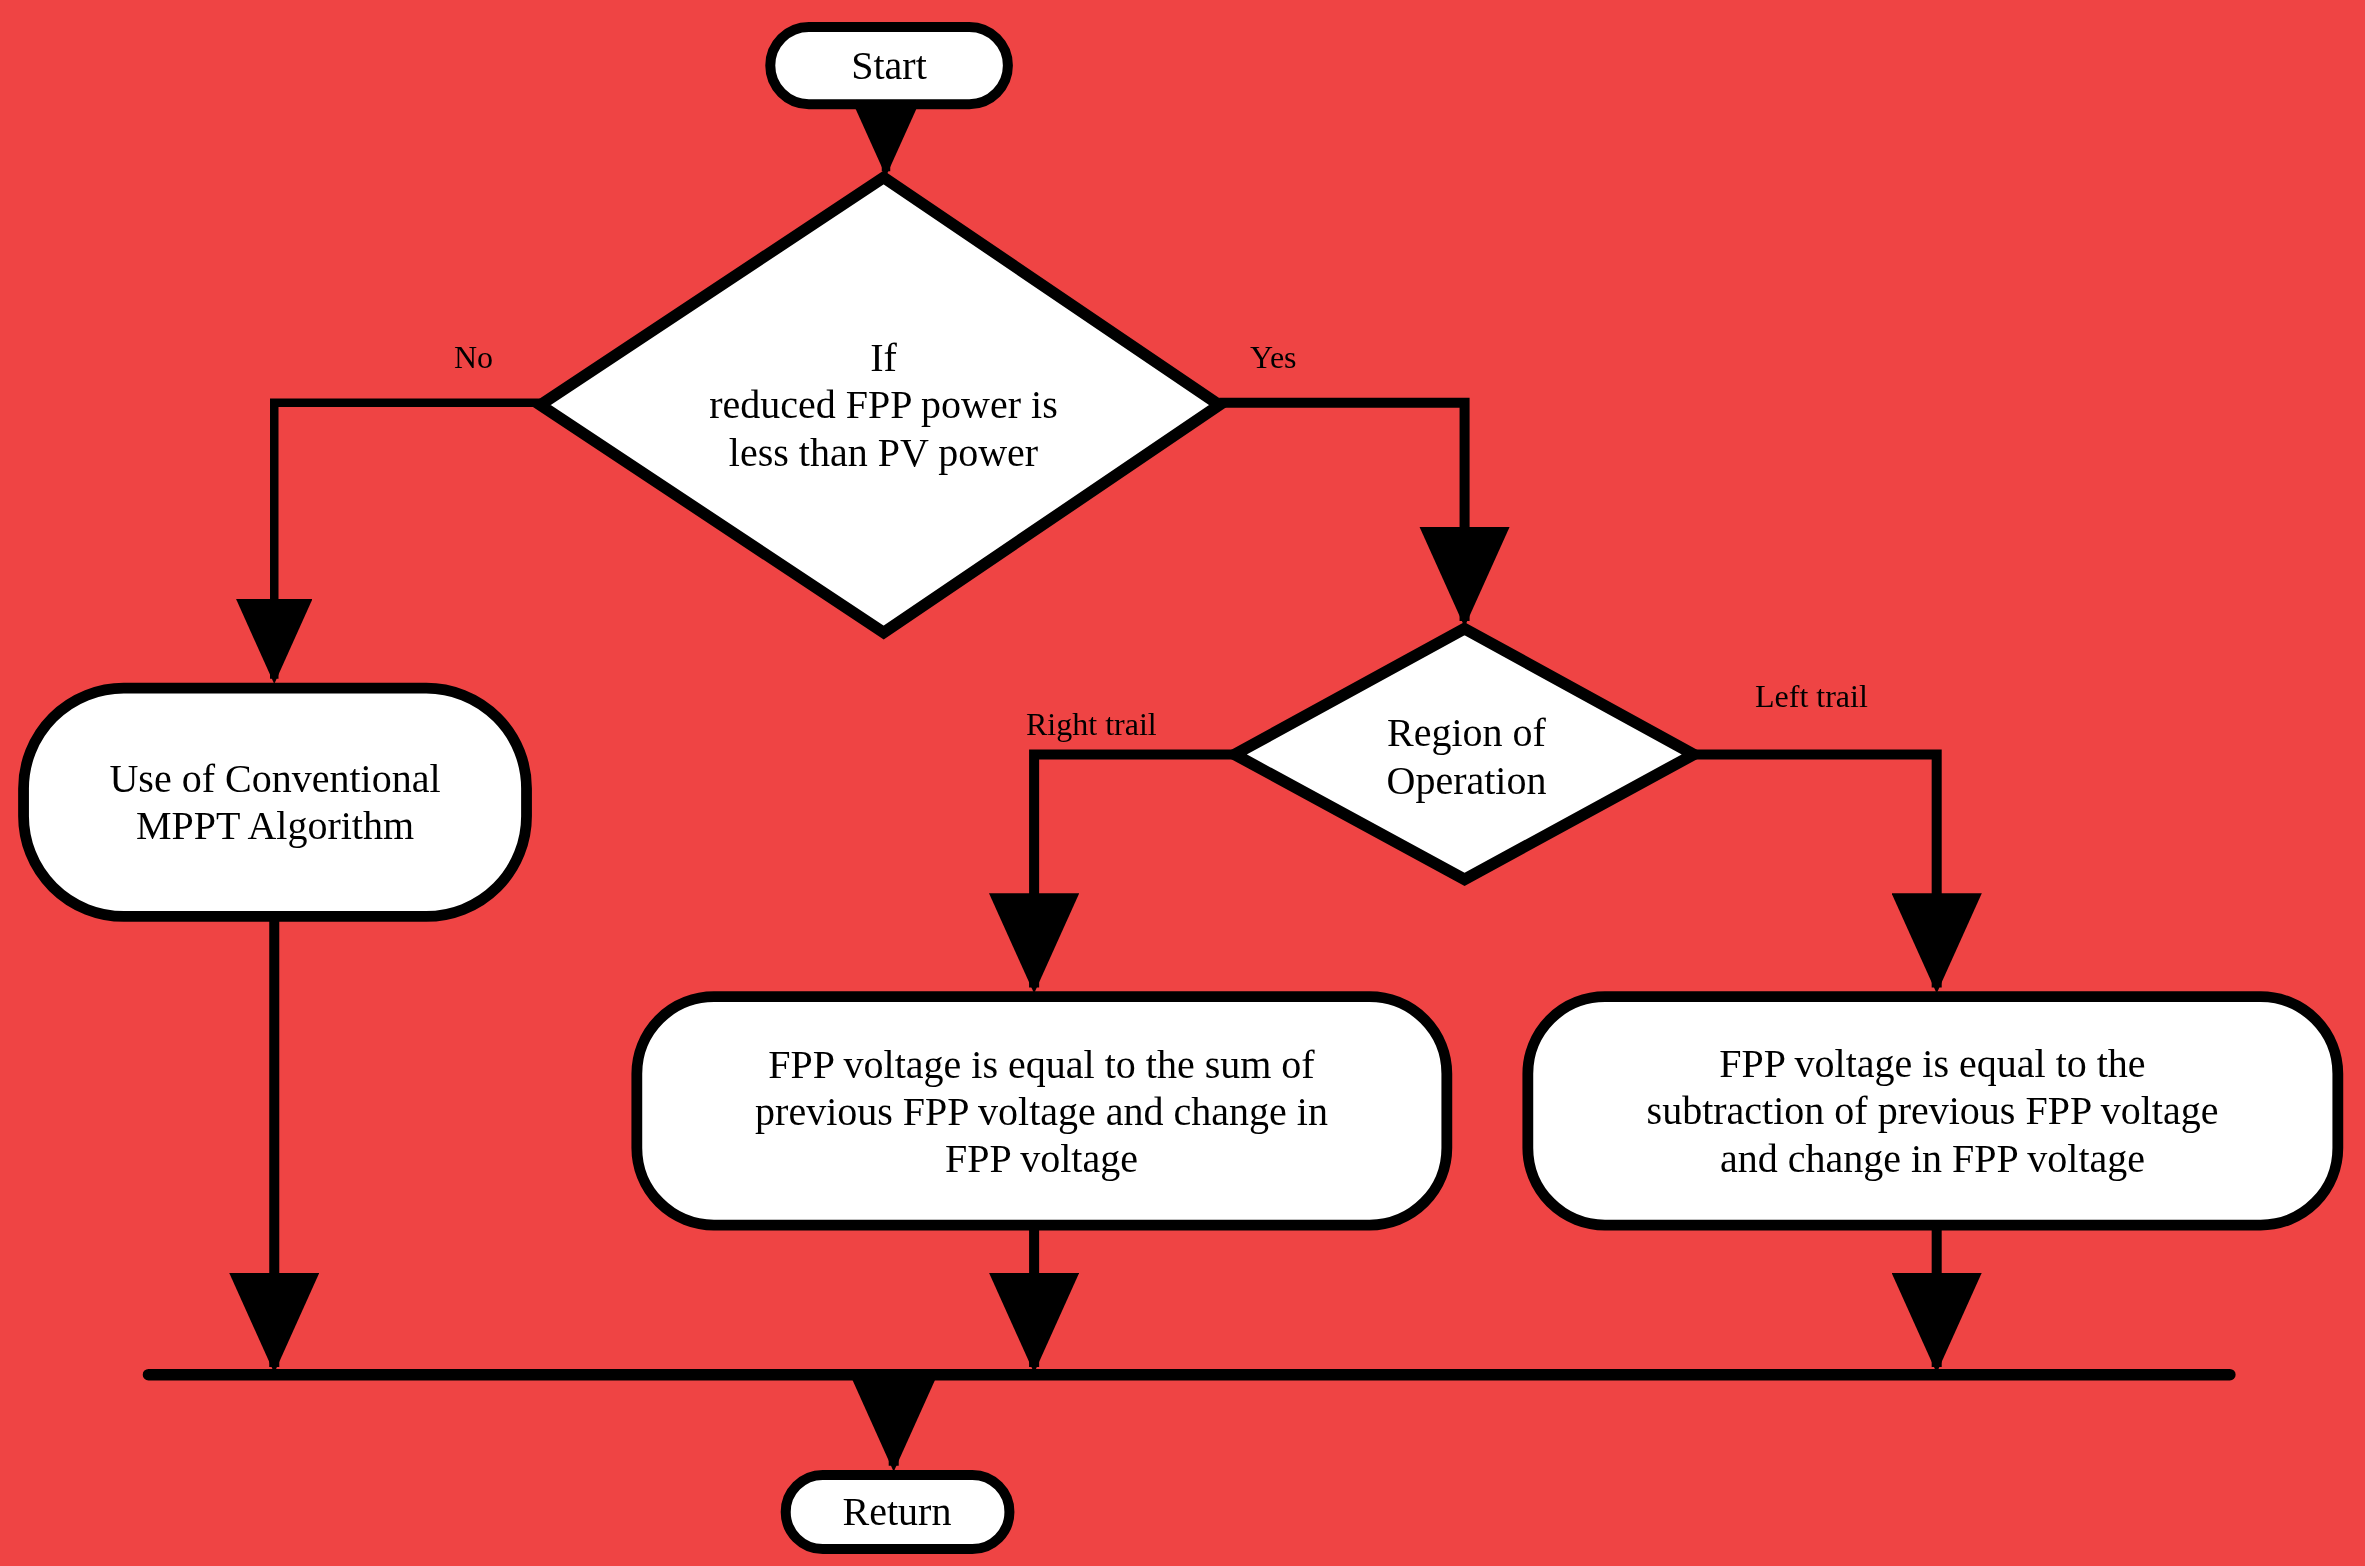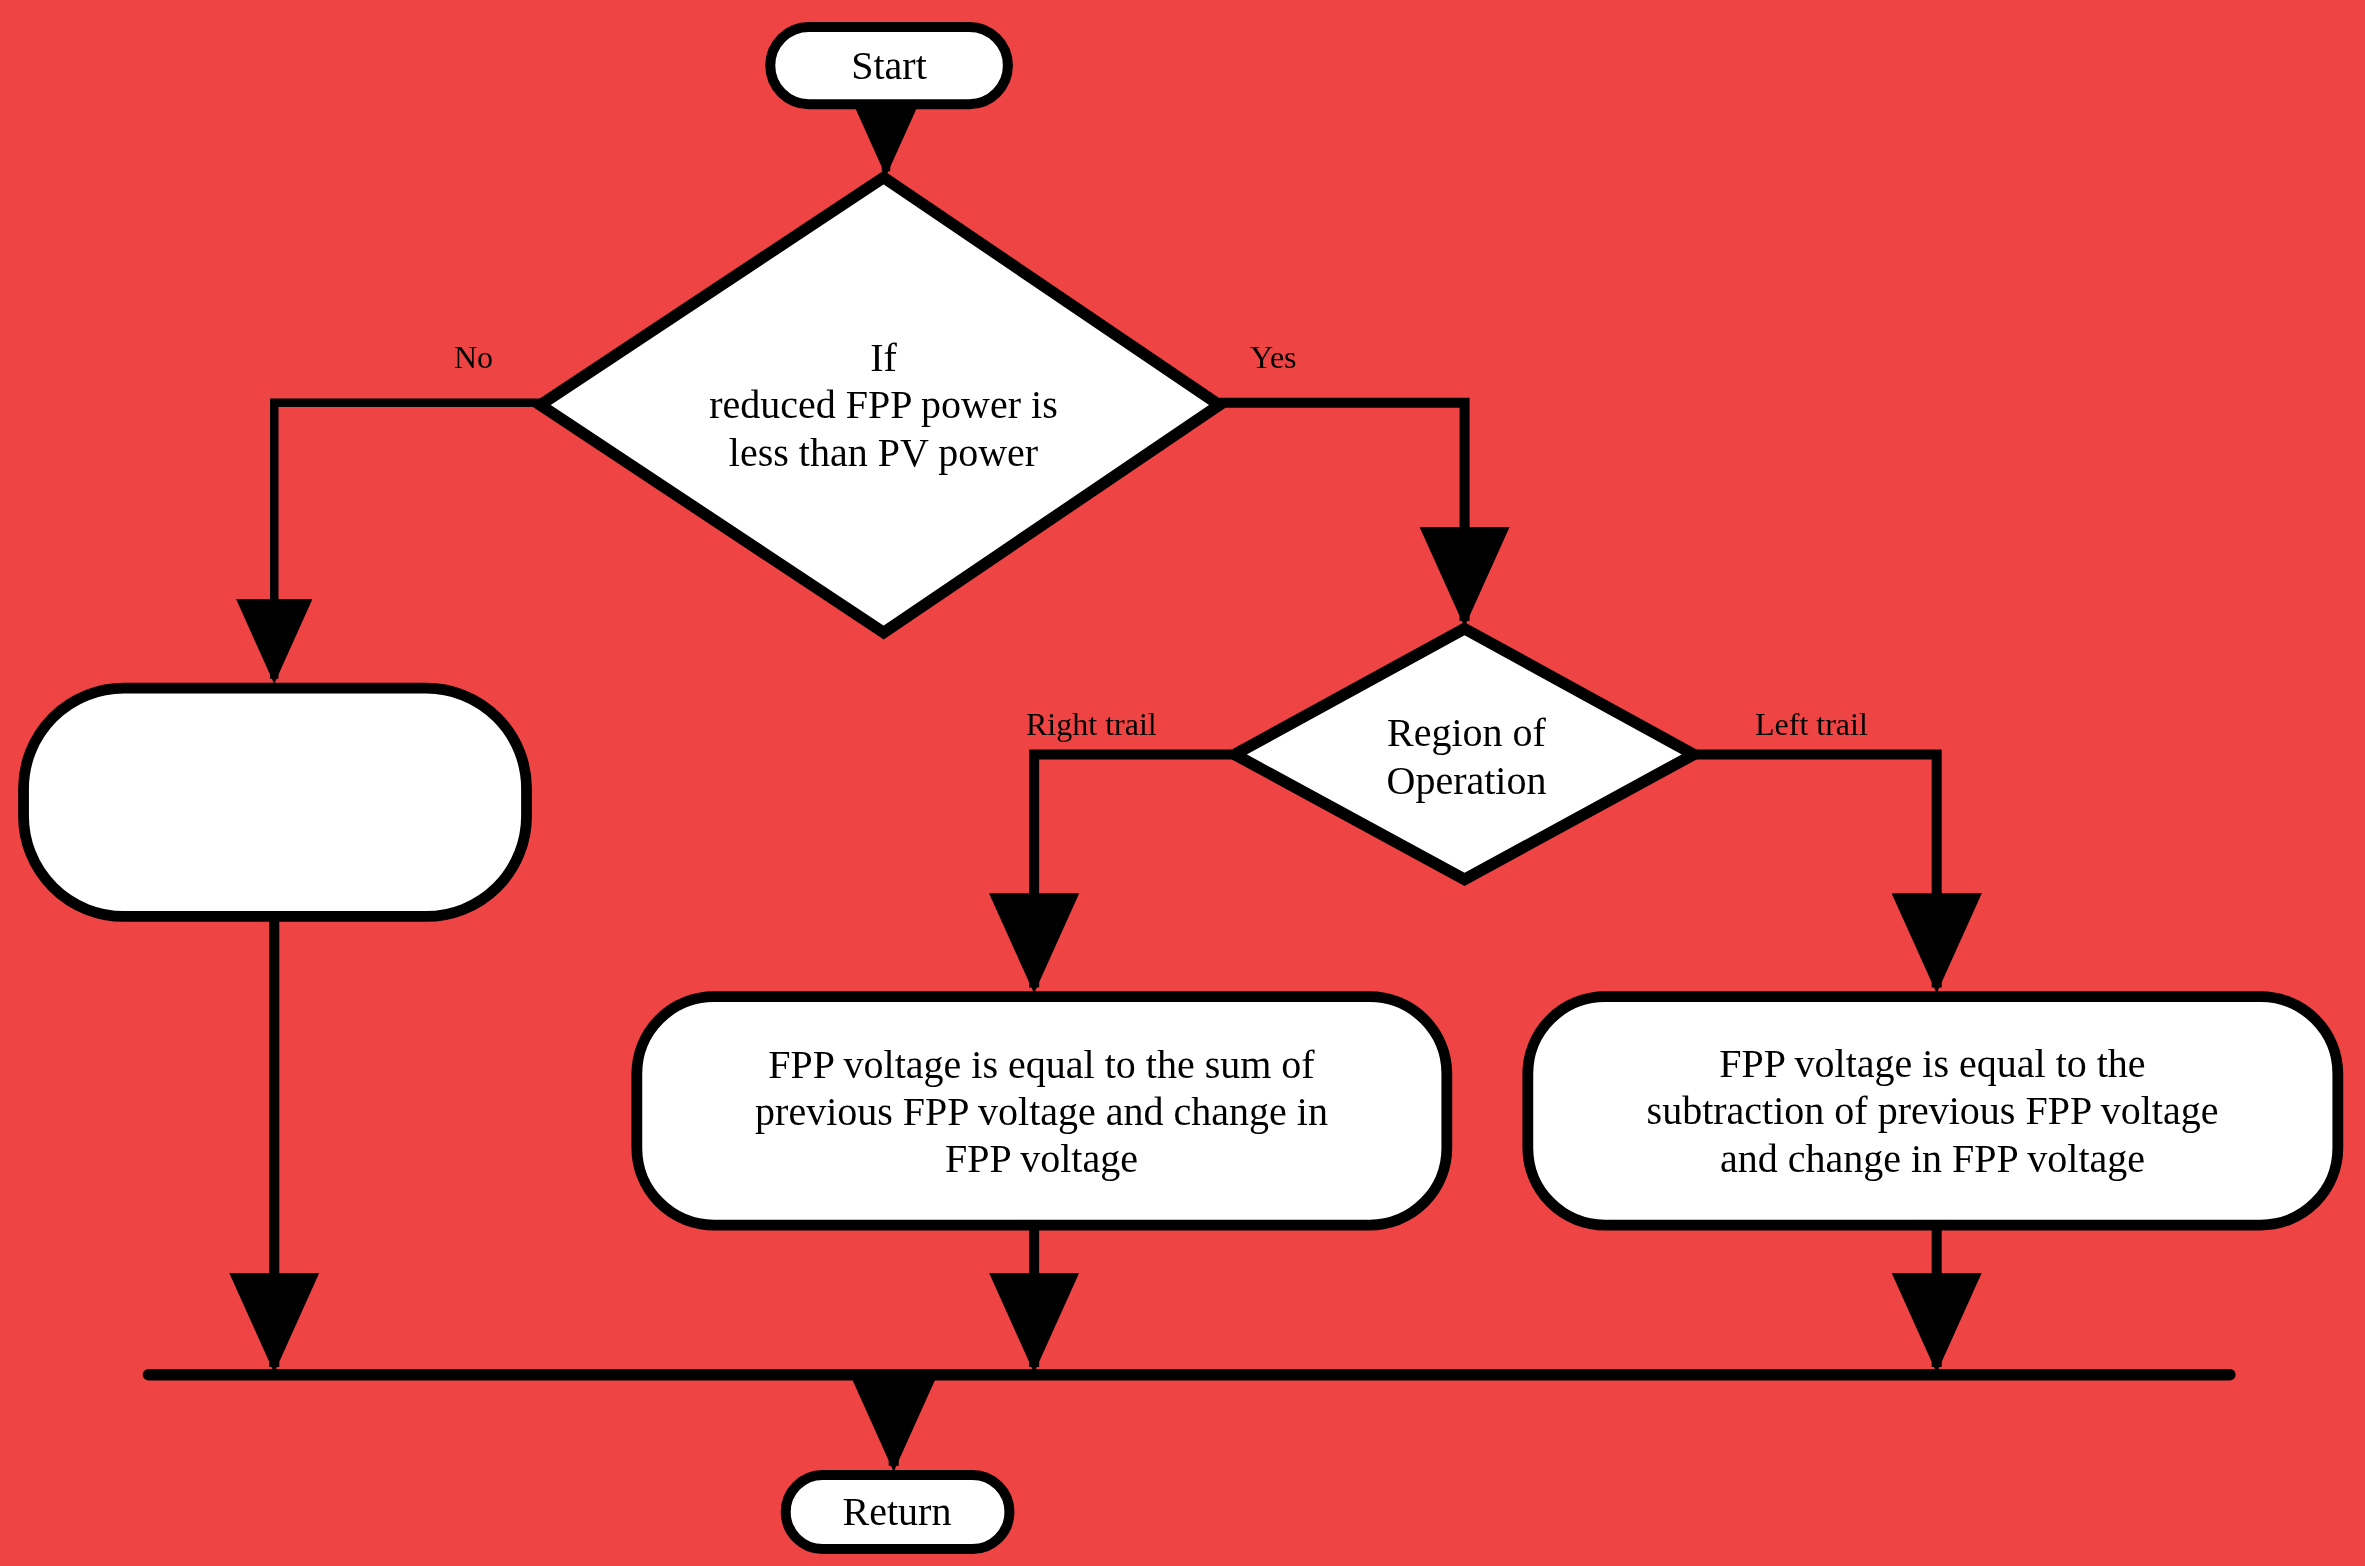--- a/index.html
+++ b/index.html
@@ -95,36 +95,38 @@
 
     <rect x="1018" y="1912" width="290" height="96" rx="48" ry="48" fill="#ffffff" stroke="#000000" stroke-width="13"></rect>
   </svg>
 
   <div class="node-text terminal-text" style="left:770px; top:27px; width:238px; height:77px;">Start</div>
 
   <div class="node-text decision-text" style="left:652px; top:274px; width:463px; height:262px;">If
 reduced FPP power is
 less than PV power</div>
 
+  <div class="node-text process-text" style="left:31px; top:694px; width:488px; height:216px;">Use of Conventional
+MPPT Algorithm</div>
 
   <div class="node-text decision-text" style="left:1312px; top:691px; width:309px; height:131px;">Region of
 Operation</div>
 
   <div class="node-text process-text" style="left:648px; top:1003px; width:787px; height:217px;">FPP voltage is equal to the sum of
 previous FPP voltage and change in
 FPP voltage</div>
 
   <div class="node-text terminal-text" style="left:785px; top:1475px; width:224px; height:74px;">Return</div>
 
   <div class="node-text process-text" style="left:1539px; top:1003px; width:787px; height:216px;">FPP voltage is equal to the
 subtraction of previous FPP voltage
 and change in FPP voltage</div>
 
   <div class="edge-label label-text" style="left:454px; top:339px;">No</div>
 
   <div class="edge-label label-text" style="left:1250px; top:339px;">Yes</div>
 
   <div class="edge-label label-text" style="left:1026px; top:706px;">Right trail</div>
 
-  <div class="edge-label label-text" style="left:1755px; top:706px;text-align:right;">Left trail</div>
+  <div class="edge-label label-text" style="left:1755px; top:678px;text-align:right;">Left trail</div>
 
 </div>
 
 
 </body></html>

